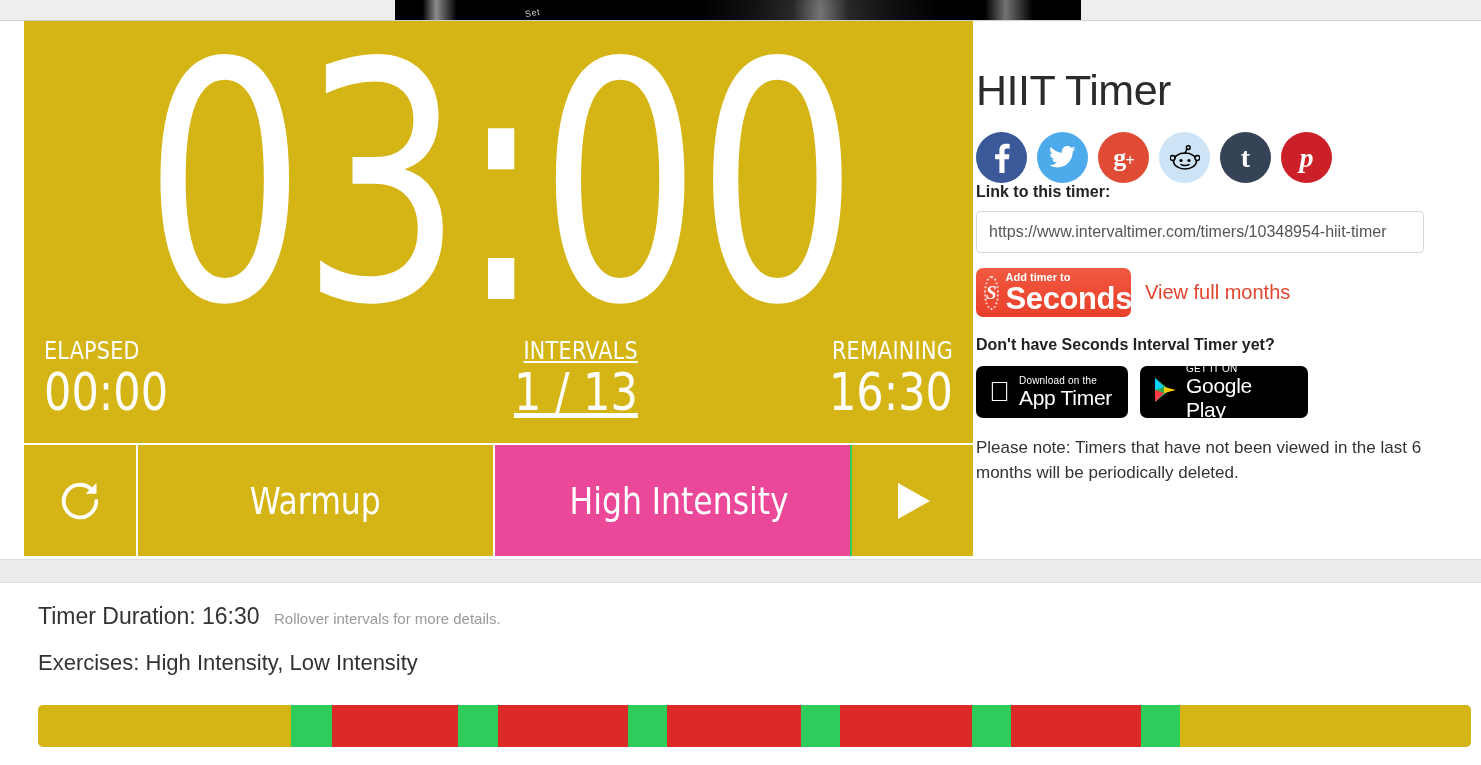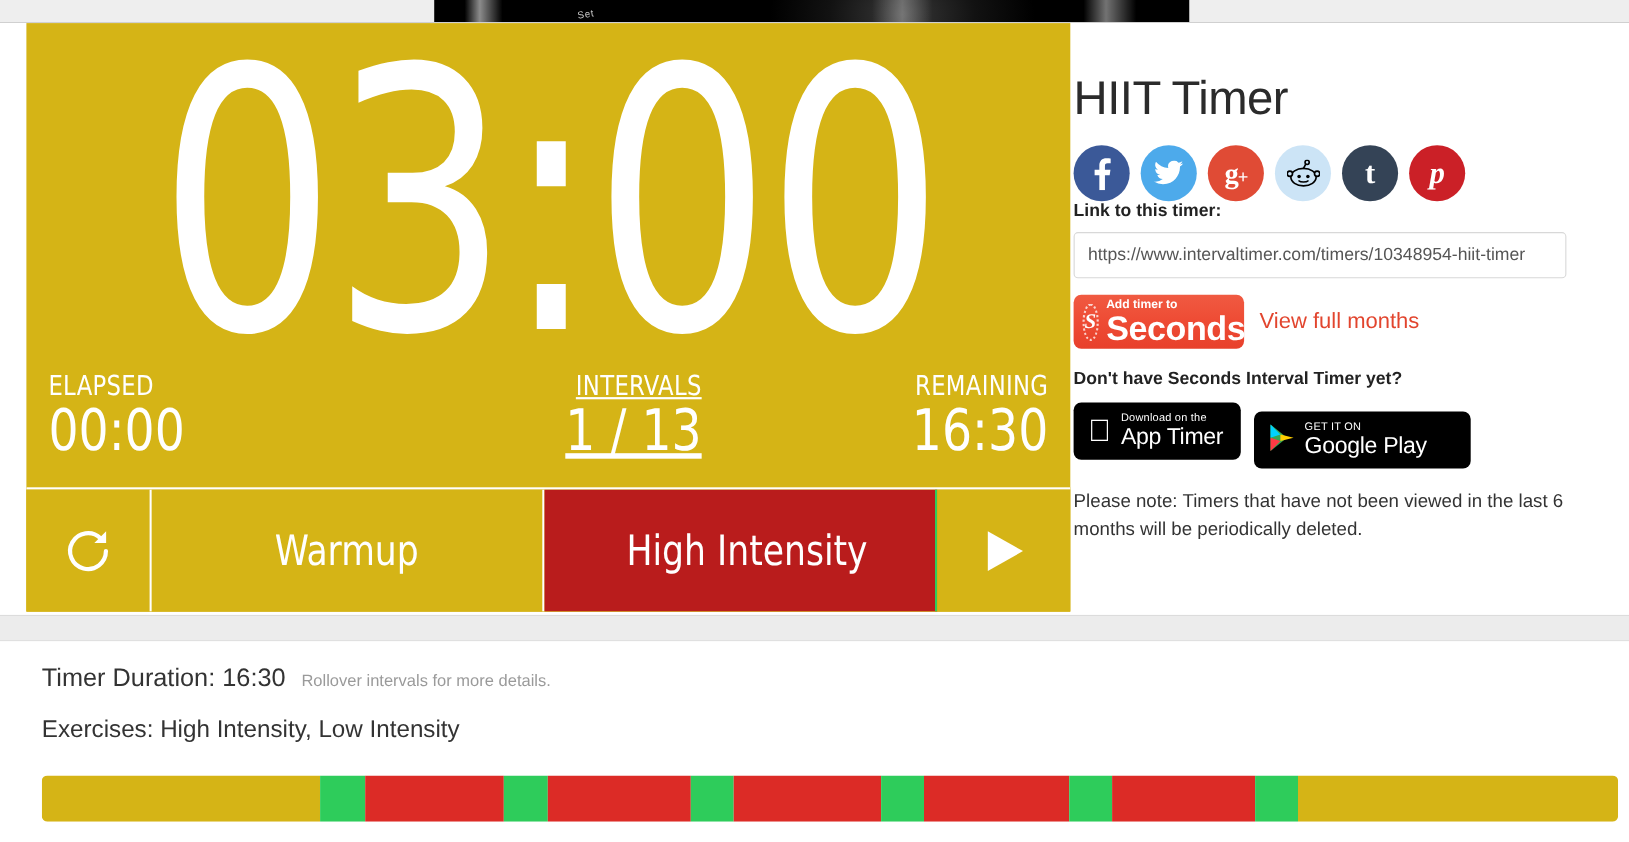--- a/index.html
+++ b/index.html
@@ -130,21 +130,21 @@
     display: flex;
     align-items: center;
     justify-content: center;
     color: #ffffff;
     cursor: pointer;
     border-right: 2px solid #ffffff;
   }
   .ctrl:last-child { border-right: none; }
   .ctrl-restart { width: 114px; }
   .ctrl-prev    { width: 357px; }
-  .ctrl-next    { width: 357px; background: #b91c1c; border-right: 2px solid #2ECC5B; padding-left: 14px; }
+  .ctrl-next    { width: 357px; background: #ec4899; border-right: 2px solid #2ECC5B; padding-left: 14px; }
   .ctrl-play    { flex: 1 1 auto; }
   .ctrl-label {
     font-family: "Liberation Sans Narrow", "DejaVu Sans Condensed", "Liberation Sans", sans-serif;
     font-size: 38px;
     transform: scaleX(0.92);
     white-space: nowrap;
   }
   .icon-restart svg { display: block; }
   .icon-play svg { display: block; }
 
@@ -250,21 +250,21 @@
     height: 52px;
     background: #000;
     border-radius: 7px;
     display: flex; align-items: center;
     padding: 0 13px;
     gap: 9px;
     cursor: pointer;
     color: #fff;
   }
   .store-w1 { width: 152px; }
-  .store-w2 { width: 197px; margin-top: 8px; }
+  .store-w2 { width: 168px; }
   .store-txt { line-height: 1.1; }
   .store-small { font-size: 10px; display: block; letter-spacing: .2px; }
   .store-big   { font-size: 21px; display: block; font-weight: 500; letter-spacing: -.3px; }
   .apple-glyph { font-size: 28px; line-height: 1; }
 
   .note {
     margin-top: 17px;
     font-size: 17px;
     line-height: 25px;
     color: #333;

